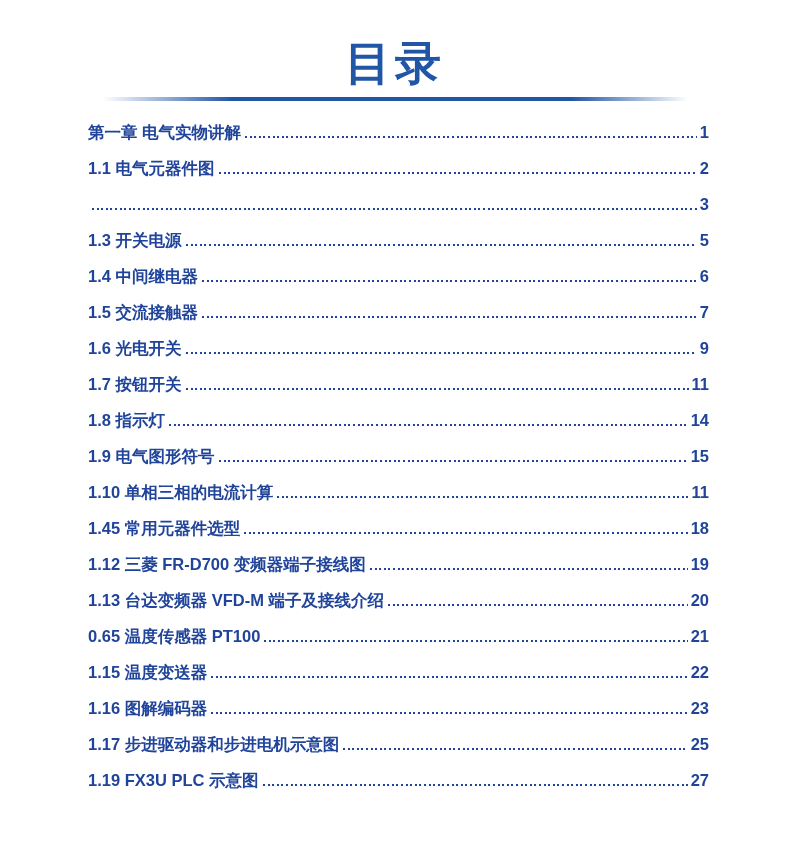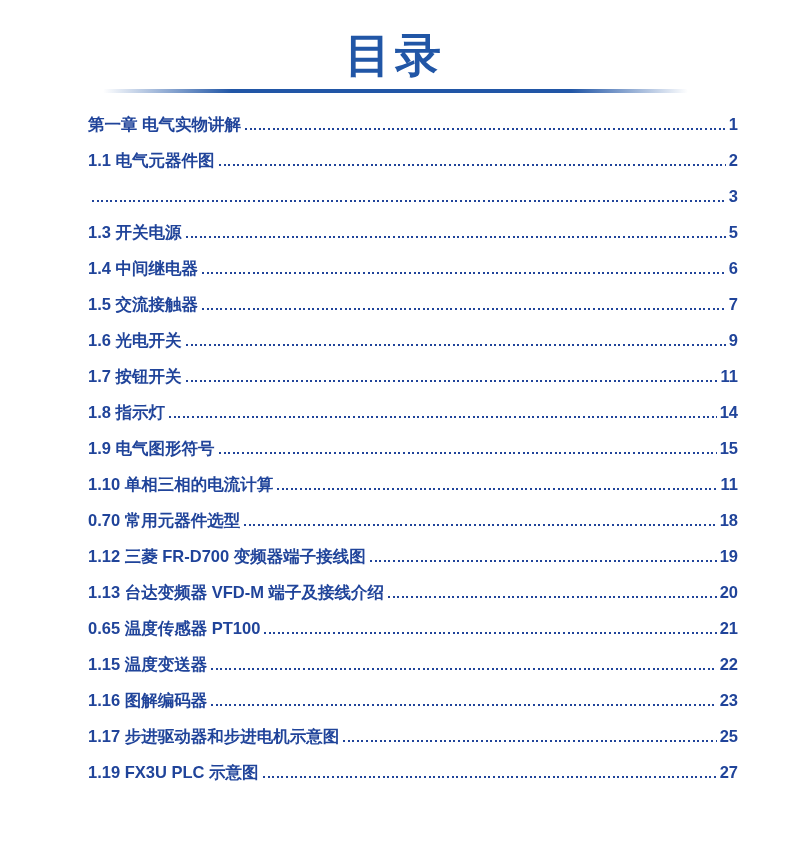--- a/index.html
+++ b/index.html
@@ -13,40 +13,40 @@
     overflow: hidden;
     font-family: "Liberation Sans", "DejaVu Sans", sans-serif;
     --accent: #2156a6;
     --text: #20449a;
   }
   .title-wrap {
     padding-top: 30px;
     text-align: center;
   }
   .page-title {
-    margin: 0;
+    margin: 8px;
     font-size: 46px;
     line-height: 50px;
     font-weight: bold;
     letter-spacing: 4px;
     color: var(--accent);
   }
   .title-underline {
     width: 585px;
     height: 4px;
     margin: 9px auto 0 auto;
     background: linear-gradient(to right,
       rgba(33,86,166,0) 0%,
       var(--accent) 22%,
       var(--accent) 80%,
       rgba(33,86,166,0) 100%);
     border-radius: 2px;
   }
   .toc-list {
-    margin: 13px 52px 0 88px;
+    margin: 13px 81px 0 88px;
   }
   .toc-row {
     display: flex;
     align-items: baseline;
     height: 36px;
     line-height: 36px;
     font-size: 16.5px;
     font-weight: bold;
     color: var(--text);
     cursor: pointer;
@@ -134,21 +134,21 @@
     <span class="toc-page">15</span>
   </div>
 
   <div class="toc-row">
     <span class="toc-label">1.10 单相三相的电流计算</span>
     <span class="dot-leader"></span>
     <span class="toc-page">11</span>
   </div>
 
   <div class="toc-row">
-    <span class="toc-label">0.70 常用元器件选型</span>
+    <span class="toc-label">1.45 常用元器件选型</span>
     <span class="dot-leader"></span>
     <span class="toc-page">18</span>
   </div>
 
   <div class="toc-row">
     <span class="toc-label">1.12 三菱 FR-D700 变频器端子接线图</span>
     <span class="dot-leader"></span>
     <span class="toc-page">19</span>
   </div>
 

